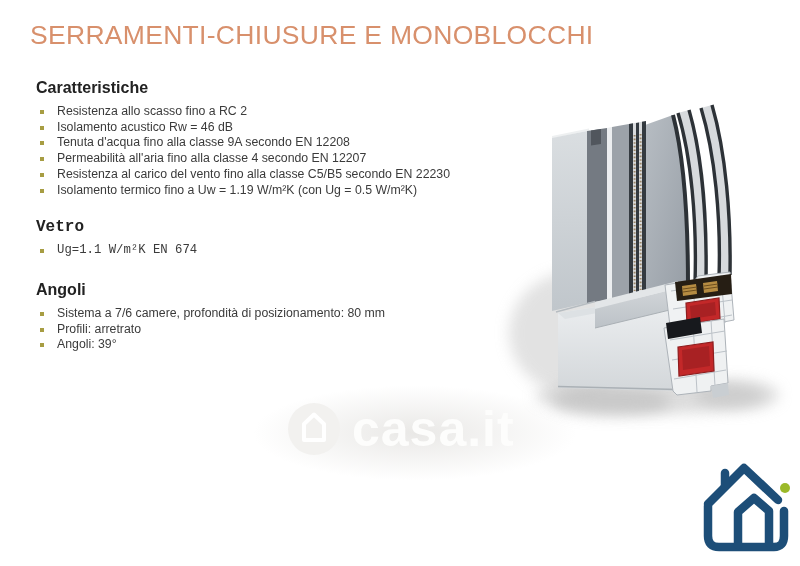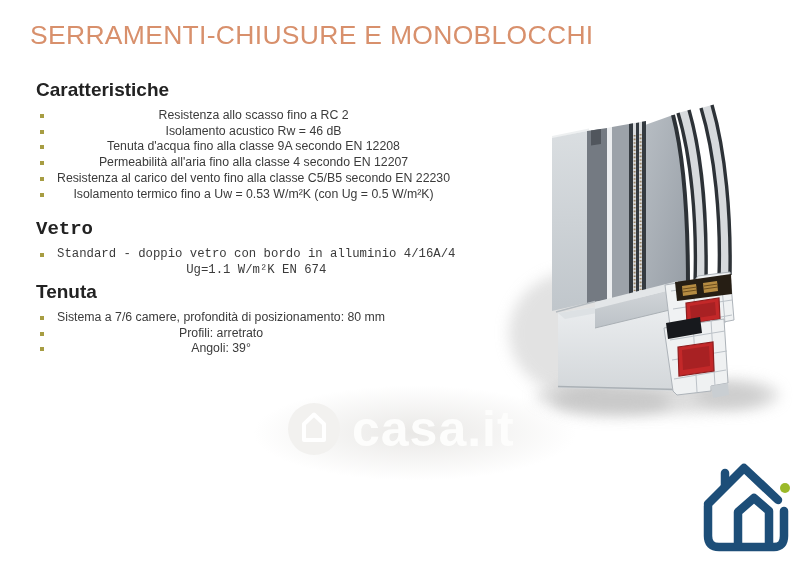--- a/index.html
+++ b/index.html
@@ -5,23 +5,23 @@
   html,body{margin:0;padding:0;background:#fff;}
   #page{position:relative;width:800px;height:554px;background:#ffffff;overflow:hidden;
         font-family:"Liberation Sans", sans-serif;}
 
   
   #title{position:absolute;left:30px;top:20px;font-size:26.5px;letter-spacing:.3px;
          color:#d8906c;font-weight:400;white-space:nowrap;}
 
   
   .sec{position:absolute;left:36px;color:#3b3b3b;font-size:12.3px;}
-  .sec .hd{font-weight:bold;color:#222;font-size:19px;margin:0 0 7px 0;}
+  .sec .hd{font-weight:bold;color:#222;font-size:16px;margin:0 0 7px 0;}
   ul.blist{list-style:none;margin:0;padding:0;}
-  ul.blist li{position:relative;padding-left:21px;line-height:15.7px;text-align:center;}
+  ul.blist li{position:relative;padding-left:21px;line-height:15.7px;}
   ul.blist li::before{content:"";position:absolute;left:4px;top:6px;width:4px;height:4px;
          background:#a79d43;}
   .cont{line-height:15.2px;}
 
   #sec-car{top:79px;}
   #sec-vetro{top:218px;font-family:Liberation Mono, monospace;}
   #sec-profili{top:281px;}
 
   
   #wm-band{position:absolute;left:245px;top:383px;width:340px;height:100px;
@@ -44,36 +44,35 @@
   <div id="title">SERRAMENTI-CHIUSURE E MONOBLOCCHI</div>
 
   <div class="sec" id="sec-car">
     <div class="hd">Caratteristiche</div>
     <ul class="blist">
       <li><span>Resistenza allo scasso fino a RC 2</span></li>
       <li><span>Isolamento acustico Rw = 46 dB</span></li>
       <li><span>Tenuta d'acqua fino alla classe 9A secondo EN 12208</span></li>
       <li><span>Permeabilità all'aria fino alla classe 4 secondo EN 12207</span></li>
       <li><span>Resistenza al carico del vento fino alla classe C5/B5 secondo EN 22230</span></li>
-      <li><span>Isolamento termico fino a Uw = 0.53 W/m²K (con Ug = 0.5 W/m²K)</span></li>
+      <li><span>Isolamento termico fino a Uw = 1.19 W/m²K (con Ug = 0.5 W/m²K)</span></li>
     </ul>
   </div>
 
   <div class="sec" id="sec-vetro">
     <div class="hd">Vetro</div>
     <ul class="blist">
       <li>
-        <span>Standard - doppio vetro con bordo in alluminio 4/16A/4</span>
         <div class="cont">Ug=1.1 W/m²K EN 674</div>
       </li>
     </ul>
   </div>
 
   <div class="sec" id="sec-profili">
-    <div class="hd">Tenuta</div>
+    <div class="hd">Angoli</div>
     <ul class="blist">
       <li><span>Sistema a 7/6 camere, profondità di posizionamento: 80 mm</span></li>
       <li><span>Profili: arretrato</span></li>
       <li><span>Angoli: 39°</span></li>
     </ul>
   </div>
 
   <div id="wm-band"></div>
   <div id="wm">
     <svg width="52" height="52" viewBox="0 0 52 52">

